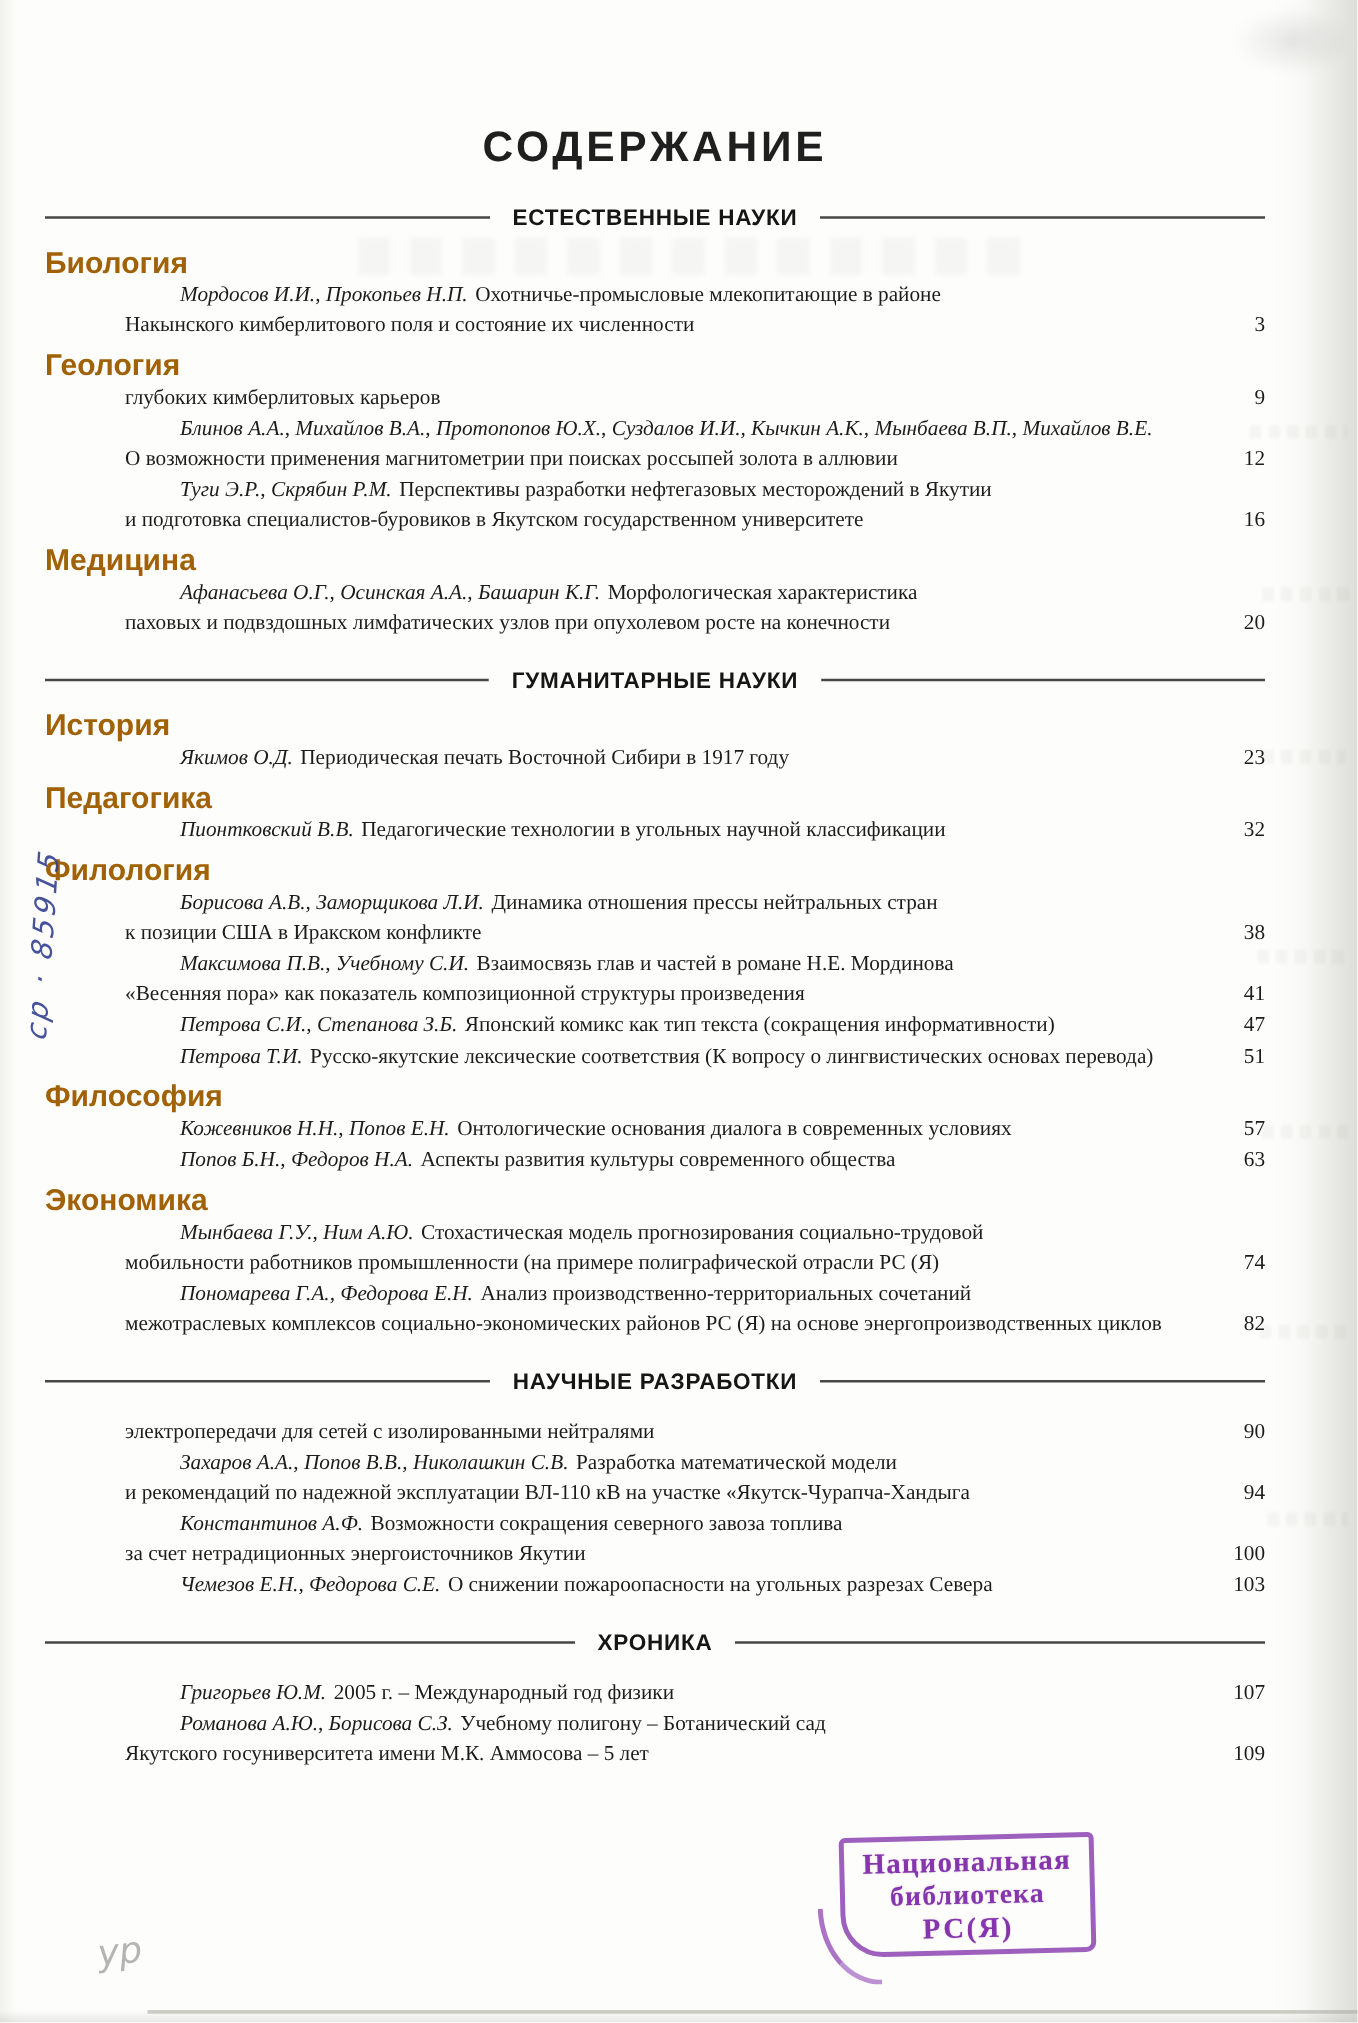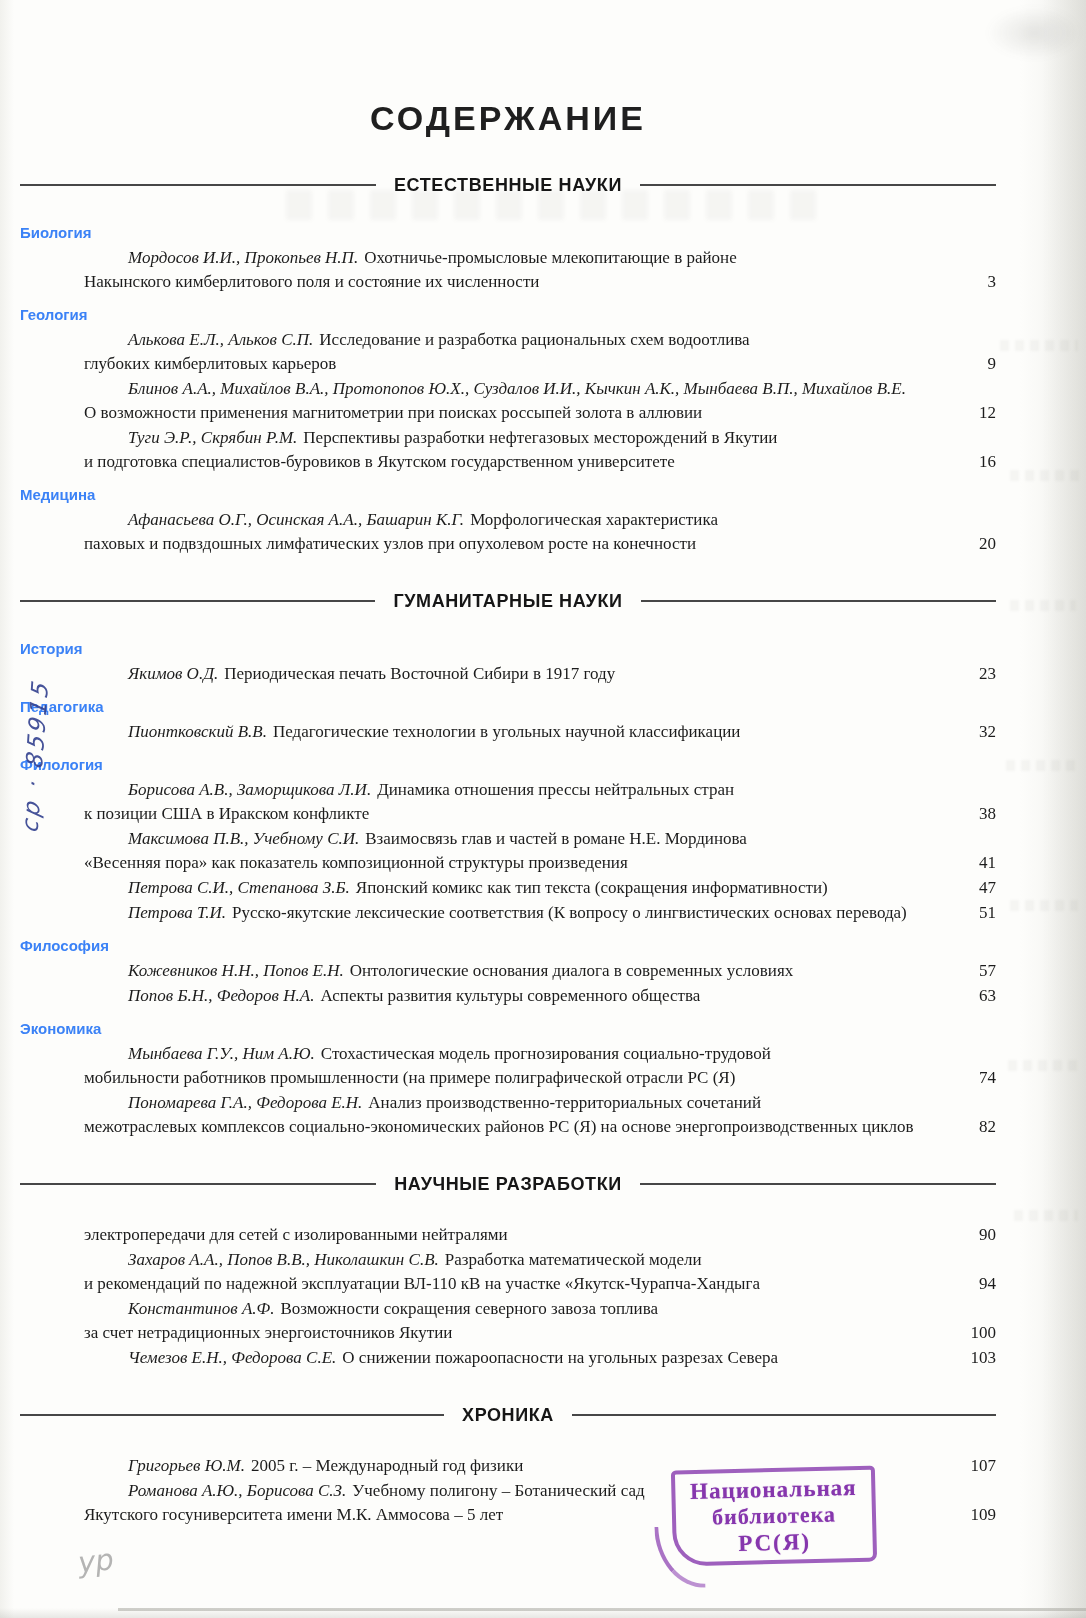--- a/index.html
+++ b/index.html
@@ -4,39 +4,39 @@
 <style>
   html,body{margin:0;padding:0;}
   body{
     width:1086px;height:1618px;position:relative;overflow:hidden;
     background:
       linear-gradient(90deg, #f1f1ed 0px, #fdfdfb 14px, #fdfdfb 1020px, #efefeb 1086px),
       #fdfdfb;
     font-family:"Liberation Serif", serif;
     color:#1c1c1c;
   }
-  .page{position:absolute;left:20px;top:0;width:976px;}
+  .page{position:absolute;left:36px;top:0;width:976px;}
 
   .title{
     margin:96px 0 0;text-align:center;
     font-family:"Liberation Sans", sans-serif;
     font-size:34px;line-height:44px;font-weight:700;letter-spacing:3px;color:#1f1f1f;
   }
 
   .band{display:flex;align-items:center;margin:18px 0 8px;}
   .rule{flex:1;height:2px;background:#2d2d2d;opacity:.88;}
   .band-label{
-    flex:none;margin:15px 18px;line-height:24px;
+    flex:none;margin:4px 18px;line-height:24px;
     font-family:"Liberation Sans", sans-serif;font-size:18px;font-weight:700;
     letter-spacing:.6px;color:#161616;
   }
 
   .heading{
-    font-family:"Liberation Sans", sans-serif;font-size:15px;font-weight:700;
-    line-height:24px;margin:9px 0 1px;color:#3b82f6;
+    font-family:"Liberation Sans", sans-serif;font-size:24px;font-weight:700;
+    line-height:24px;margin:9px 0 1px;color:#a16207;
   }
   .group.no-heading{margin-top:12px;}
 
   .entry{padding-left:64px;margin-bottom:1px;}
   .eline{font-size:17px;line-height:24px;white-space:normal;}
   .eline.last{display:flex;align-items:center;}
   .authors{font-style:italic;margin-right:6px;flex:none;margin-left:44px;}
   .etext{flex:none;max-width:100%;}
   .dots{
     flex:1 1 12px;min-width:12px;margin:0 3px 0 6px;
@@ -133,21 +133,20 @@
           <div class="eline last">
             <span class="etext">Накынского кимберлитового поля и состояние их численности</span>
             <span class="dots"></span>
             <span class="pg">3</span>
           </div>
         </div>
       </div>
       <div class="group">
         <div class="heading">Геология</div>
         <div class="entry">
-          <div class="eline"><span class="authors">Алькова Е.Л., Альков С.П.</span><span class="etext">Исследование и разработка рациональных схем водоотлива</span></div>
           <div class="eline last">
             <span class="etext">глубоких кимберлитовых карьеров</span>
             <span class="dots"></span>
             <span class="pg">9</span>
           </div>
         </div>
         <div class="entry">
           <div class="eline"><span class="authors">Блинов А.А., Михайлов В.А., Протопопов Ю.Х., Суздалов И.И., Кычкин А.К., Мынбаева В.П., Михайлов В.Е.</span></div>
           <div class="eline last">
             <span class="etext">О возможности применения магнитометрии при поисках россыпей золота в аллювии</span>

